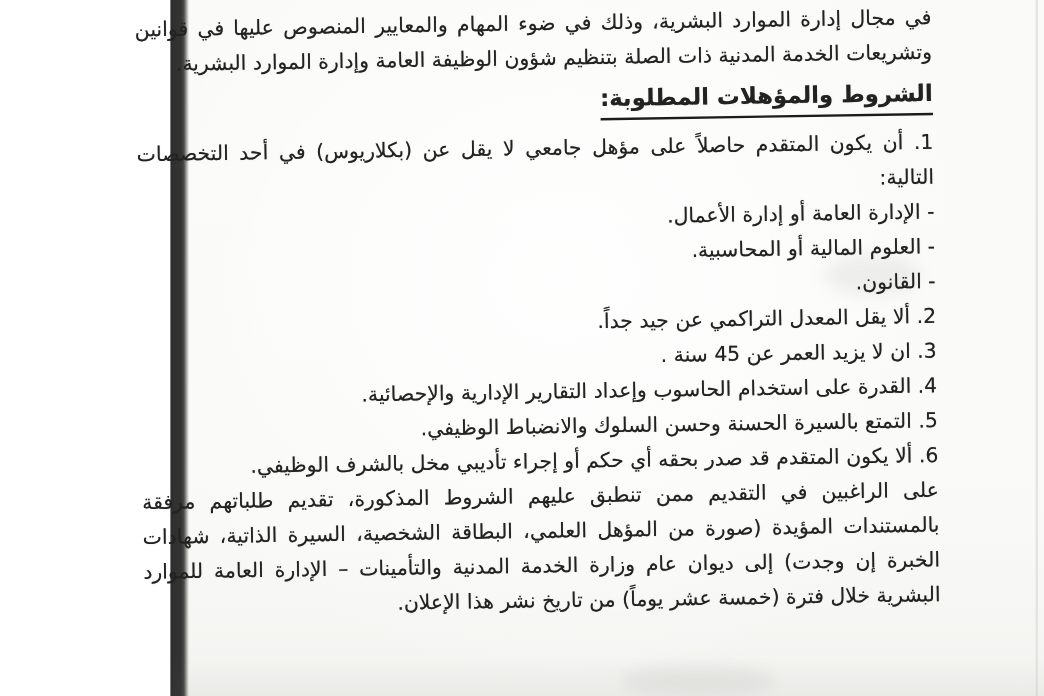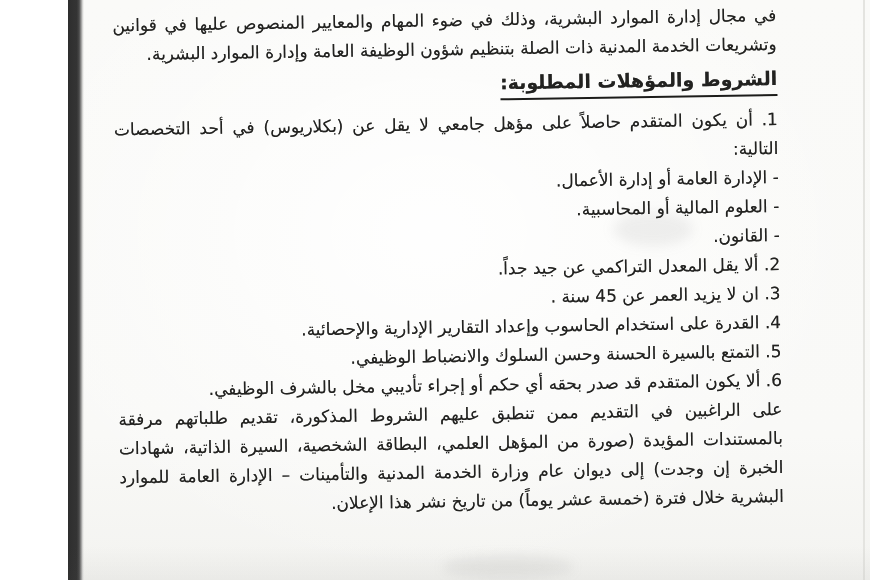--- a/index.html
+++ b/index.html
@@ -7,21 +7,21 @@
   html, body {
     width: 870px;
     height: 580px;
     overflow: hidden;
     font-family: "DejaVu Sans", sans-serif;
   }
 
   
   .scan {
     position: relative;
-    width: 802px;
+    width: 728px;
     height: 580px;
     background:
       radial-gradient(ellipse at 45% 40%, rgba(255,255,255,0.9) 0%, rgba(255,255,255,0) 70%),
       linear-gradient(180deg, #fafaf8 0%, #f9f9f7 75%, #f3f3f0 100%);
   }
 
   
   .edge-band {
     position: absolute;
     left: 0; top: 0;

